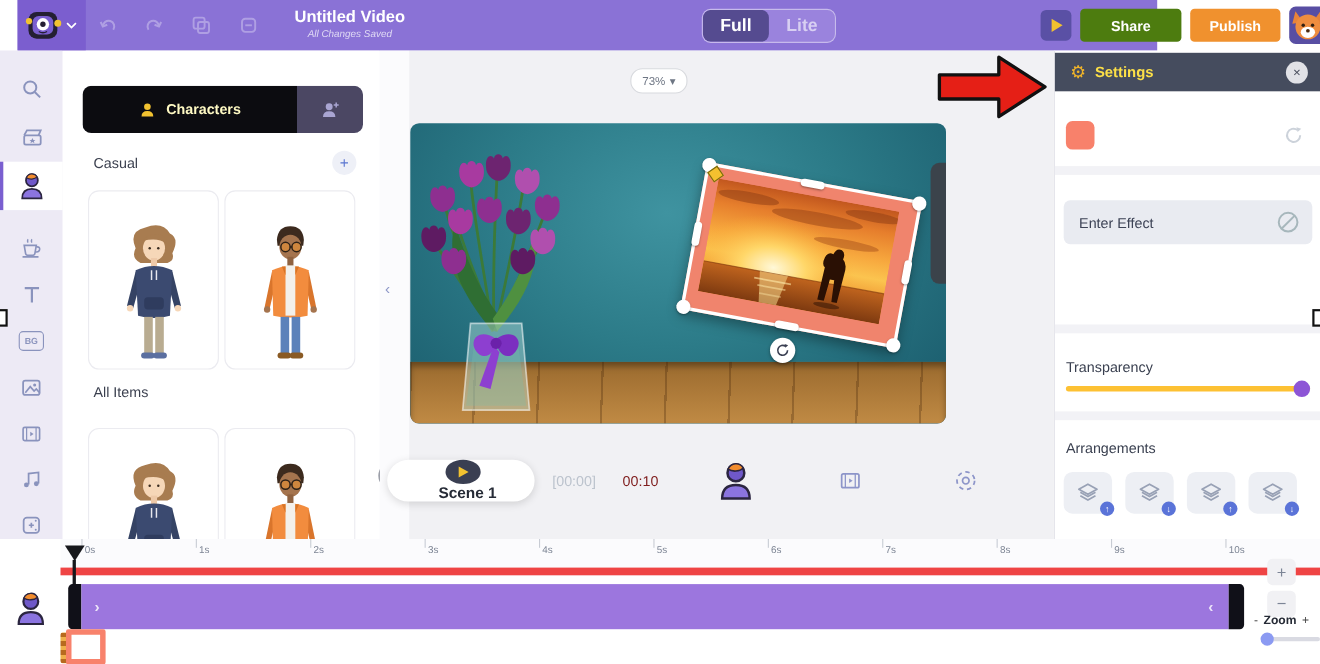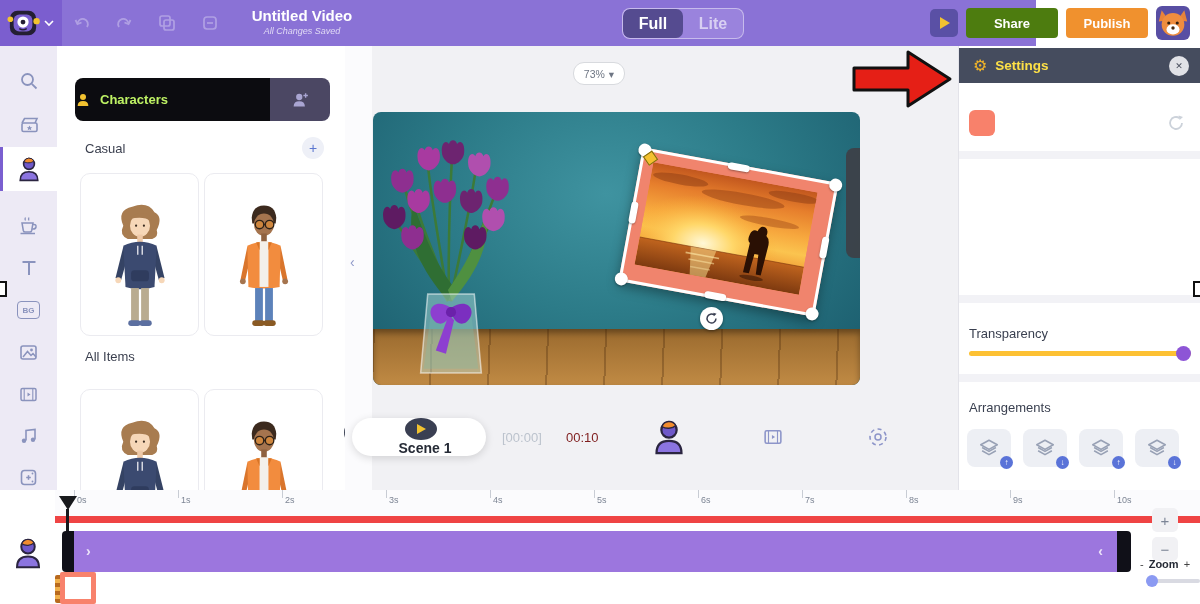--- a/index.html
+++ b/index.html
@@ -3,21 +3,21 @@
 <meta charset="utf-8">
 <style>
   html,body{margin:0;padding:0;background:#ddd;}
   #stage{position:relative;width:1200px;height:604px;overflow:hidden;background:#fff;
     font-family:"Liberation Sans",sans-serif;-webkit-font-smoothing:antialiased;}
   .abs{position:absolute;}
   button{border:none;background:none;padding:0;font-family:inherit;cursor:pointer;}
   svg{display:block;}
 
   
-  #topbar{left:0;top:0;width:1036px;height:46px;background:#8a72d6;}
+  #topbar{left:16px;top:0;width:1036px;height:46px;background:#8a72d6;}
   #logo-tile{left:0;top:0;width:56px;height:46px;background:#7b5ecf;display:flex;align-items:center;padding-left:6px;}
   .fade-ic{top:13px;opacity:.32;color:#fff;}
   #title-block{left:232px;top:7px;width:140px;text-align:center;color:#fff;}
   #title-block .t{font-size:15px;font-weight:bold;}
   #title-block .s{font-size:9px;font-style:italic;opacity:.72;margin-top:2px;}
   #mode-toggle{left:622px;top:8px;width:120px;height:29px;border:1px solid rgba(255,255,255,.45);
     background:#9a83dd;border-radius:8px;display:flex;overflow:hidden;}
   .seg{flex:1;display:flex;align-items:center;justify-content:center;font-size:16px;font-weight:bold;text-align:right;}
   .seg.on{background:#554b90;color:#fff;border-radius:7px;}
   .seg.off{color:#d8cff2;}
@@ -33,21 +33,21 @@
   #iconrail{left:0;top:46px;width:57px;height:473px;background:#edeaf5;border-radius:0 0 10px 0;}
   .rail-item{left:0;width:57px;height:42px;display:flex;align-items:center;justify-content:center;color:#8a93bd;}
   .rail-item.active{background:#fff;height:44px;color:#7a5fd0;}
   .rail-item.active::before{content:"";position:absolute;left:0;top:0;bottom:0;width:3px;background:#7a5fd0;}
   .bg-chip{width:21px;height:16px;border:1.7px solid currentColor;border-radius:4px;font-size:8px;font-weight:bold;
     display:flex;align-items:center;justify-content:center;}
 
   
   #charpanel{left:57px;top:46px;width:288px;height:444px;background:#fff;overflow:hidden;}
   #char-tabs{left:18px;top:32px;width:255px;height:43px;border-radius:8px;overflow:hidden;display:flex;}
-  #tab-characters{width:195px;background:#0c0c10;color:#bef264;display:flex;align-items:center;gap:9px;
+  #tab-characters{width:195px;background:#0c0c10;color:#fef9c3;display:flex;align-items:center;justify-content:center;gap:9px;
     font-size:13px;font-weight:bold;}
   #tab-add{width:60px;background:#4b4763;display:flex;align-items:center;justify-content:center;color:#a9a5d2;}
   .sec-label{font-size:13px;color:#3a3f4e;}
   .plus-circ{width:22px;height:22px;border-radius:50%;background:#eef0f7;color:#5c77d0;font-size:14px;
     display:flex;align-items:center;justify-content:center;}
   .card{width:117px;height:161px;background:#fff;border:1px solid #ebebf0;border-radius:10px;
     display:flex;align-items:flex-end;justify-content:center;overflow:hidden;}
   .charsvg{width:78px;height:134px;}
 
   
@@ -572,20 +572,27 @@
         </button>
   </div>
   <div id="color-swatch" class="abs" style="background: rgb(248, 129, 107);"></div>
   <span class="abs" style="right:16px;top:68px">
     <svg width="18" height="18" viewBox="0 0 18 18">
           <path d="M15,9 a6,6 0 1 1 -2.4,-4.8" fill="none" stroke="#ccd2da" stroke-width="1.8"></path>
           <polygon points="11.6,1.6 16,3 12.6,6" fill="#ccd2da"></polygon>
         </svg>
   </span>
   <div class="band abs" style="top:105px"></div>
+  <div class="effect-row abs" style="top:136px">
+    <span>Enter Effect</span>
+    <svg width="24" height="24" viewBox="0 0 24 24">
+          <circle cx="12" cy="12" r="8.5" fill="none" stroke="#a7b7bc" stroke-width="1.8"></circle>
+          <line x1="6" y1="18" x2="18" y2="6" stroke="#a7b7bc" stroke-width="1.8"></line>
+        </svg>
+  </div>
   <div class="band abs" style="top:249px"></div>
   <span class="abs panel-label" style="left:10px;top:280px">Transparency</span>
   <div id="transp-track" class="abs"></div>
   <div id="transp-thumb" class="abs"></div>
   <div class="band abs" style="top:328px"></div>
   <span class="abs panel-label" style="left:10px;top:354px">Arrangements</span>
   <div id="arr-wrap" class="abs">
         <button class="arrbtn">
           <svg class="layers" viewBox="0 0 24 24">
             <use href="#sym-layers"></use>

